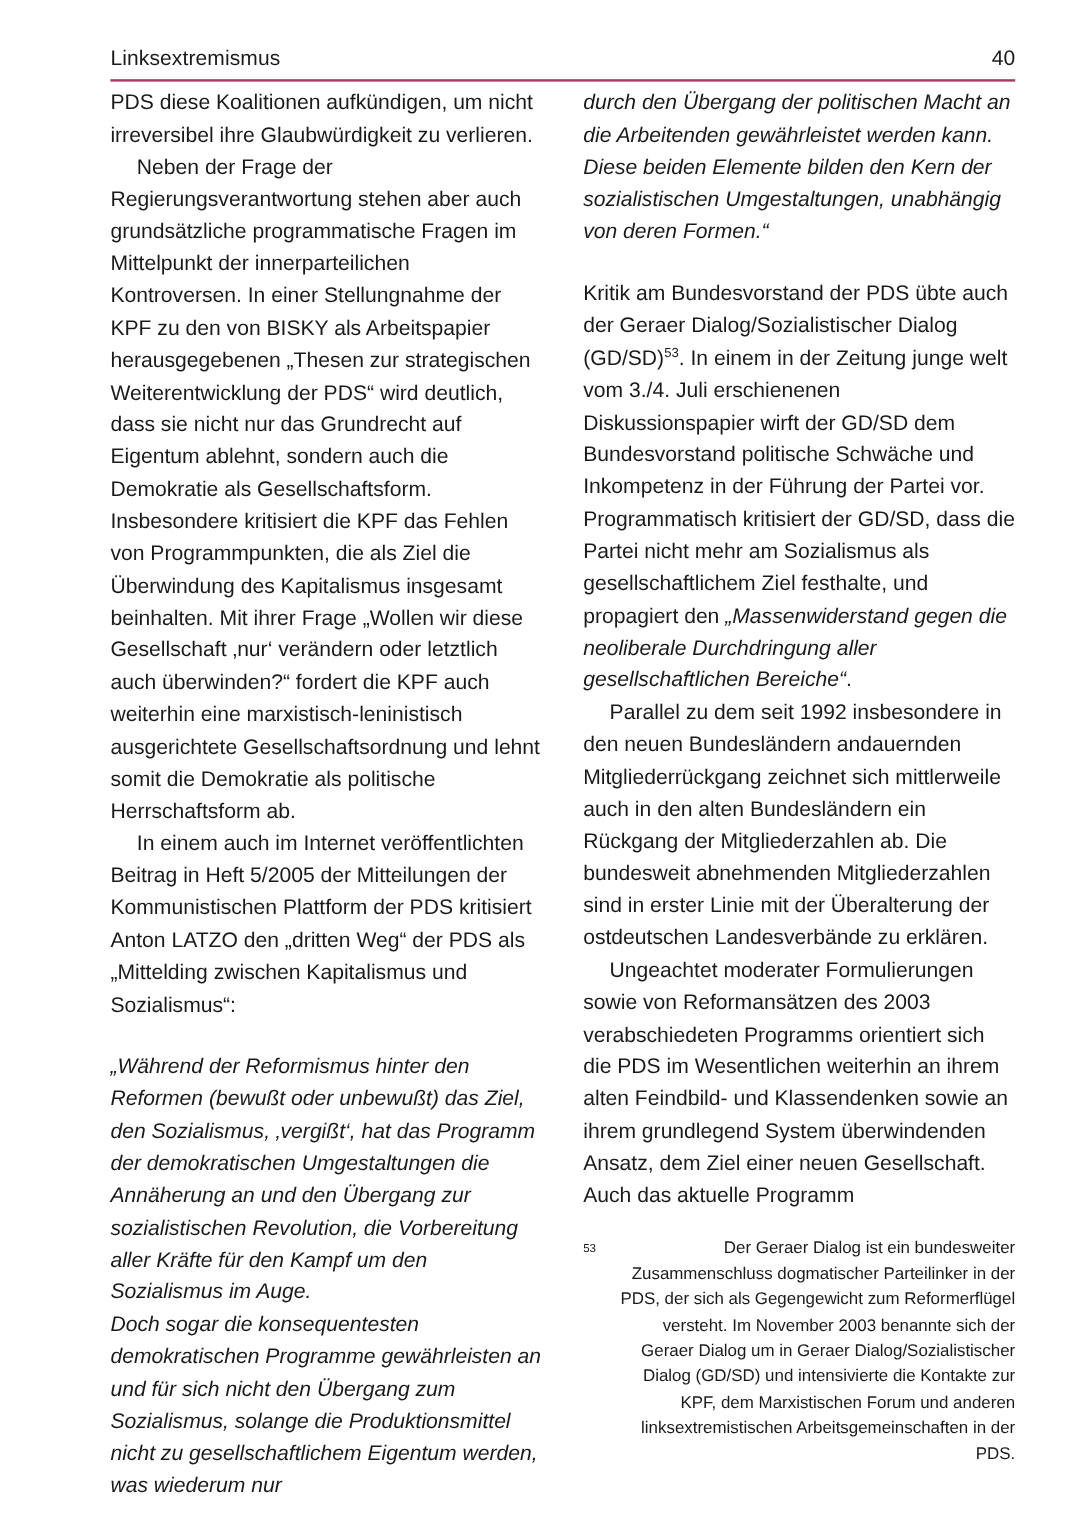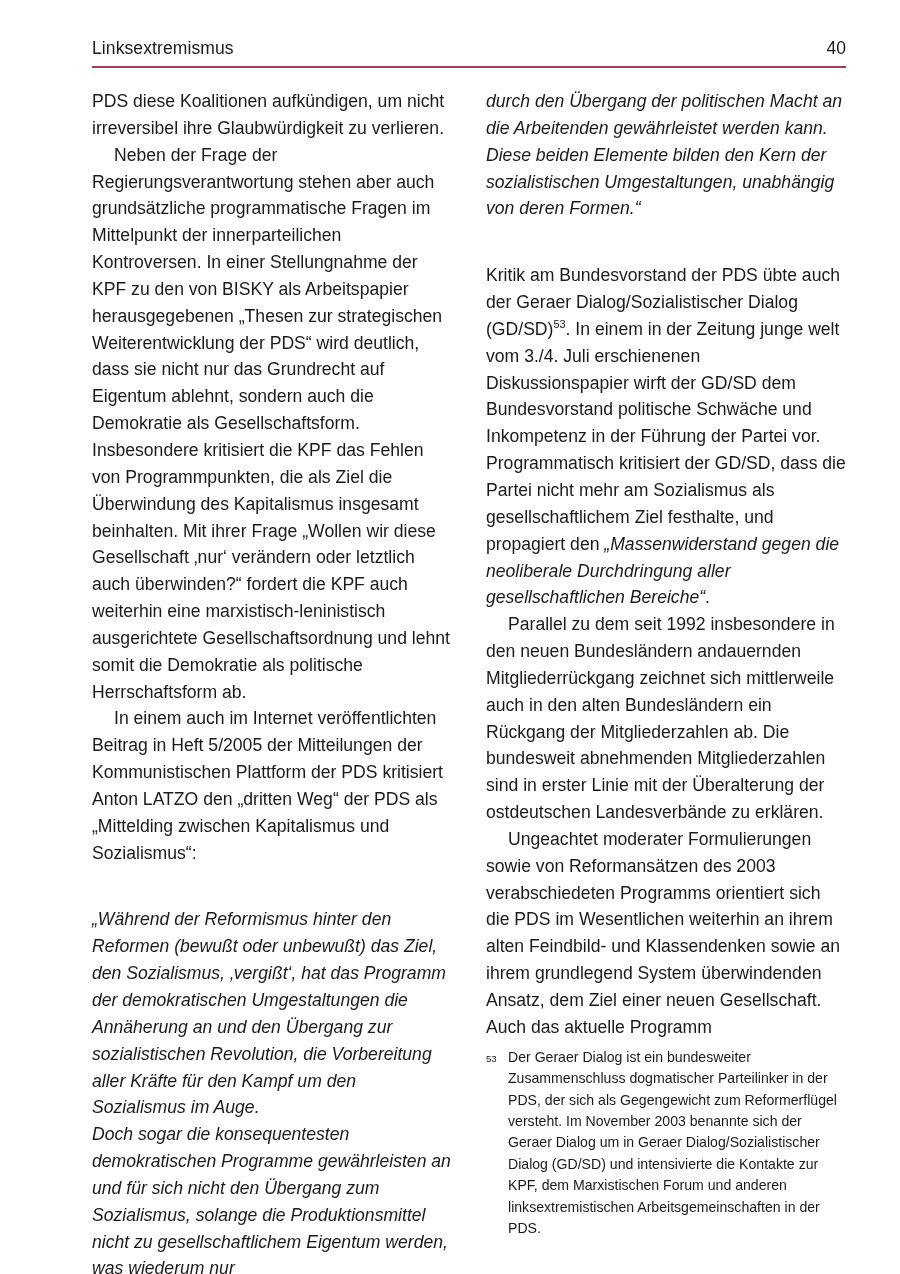--- a/index.html
+++ b/index.html
@@ -40,21 +40,21 @@
   }
   .running-head .rh-page {
     font-size: 17.5px;
     color: #1a1a1a;
   }
 
   
   .columns {
     position: absolute;
     left: 92px;
-    top: 88px;
+    top: 72px;
     width: 754px;
     height: 1150px;
     display: flex;
     gap: 34px;
   }
   .col {
     width: 360px;
     position: relative;
   }
   .col-right {
@@ -71,21 +71,21 @@
     hyphens: none;
     word-spacing: 0px;
   }
   p.indent {
     text-indent: 1.25em;
   }
   p.quote {
     font-style: italic;
   }
   p.gap-before {
-    margin-top: 40px;
+    margin-top: 25px;
   }
   sup {
     font-size: 0.62em;
     vertical-align: super;
     line-height: 0;
   }
 
   
   .footnotes {
     margin-top: auto;
@@ -101,20 +101,21 @@
   .footnote .fn-marker {
     width: 22px;
     flex: 0 0 22px;
     font-size: 9.6px;
     line-height: 21.4px;
     padding-top: 1px;
     box-sizing: border-box;
   }
   .footnote .fn-text {
     flex: 1 1 auto;
+    text-align: right;
   }
 </style>
 </head>
 <body>
 
 <div class="page">
 
   <div class="running-head" style="border-bottom-color: rgb(168, 57, 90);">
     <span class="rh-title">Linksextremismus</span>
     <span class="rh-page">40</span>

